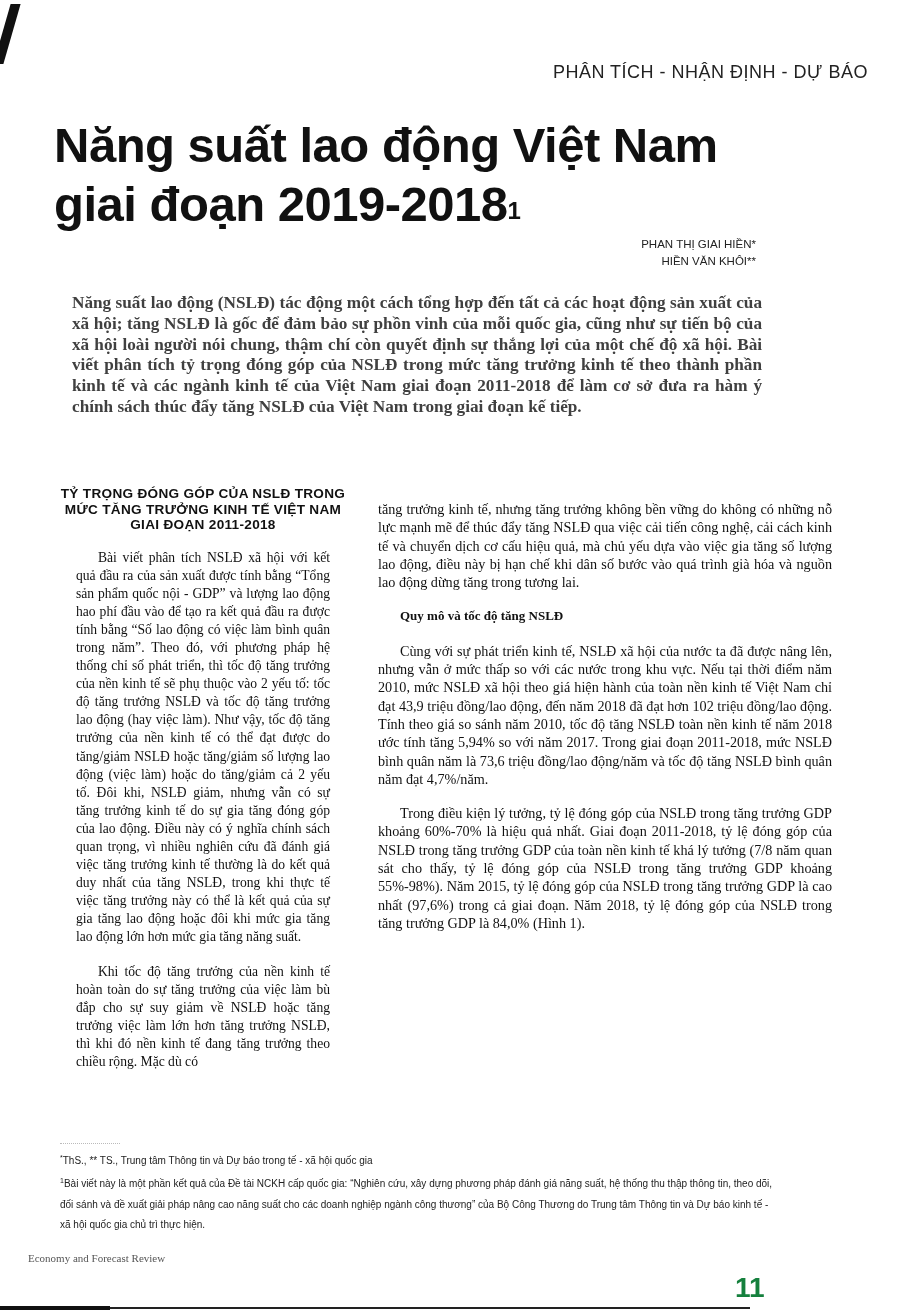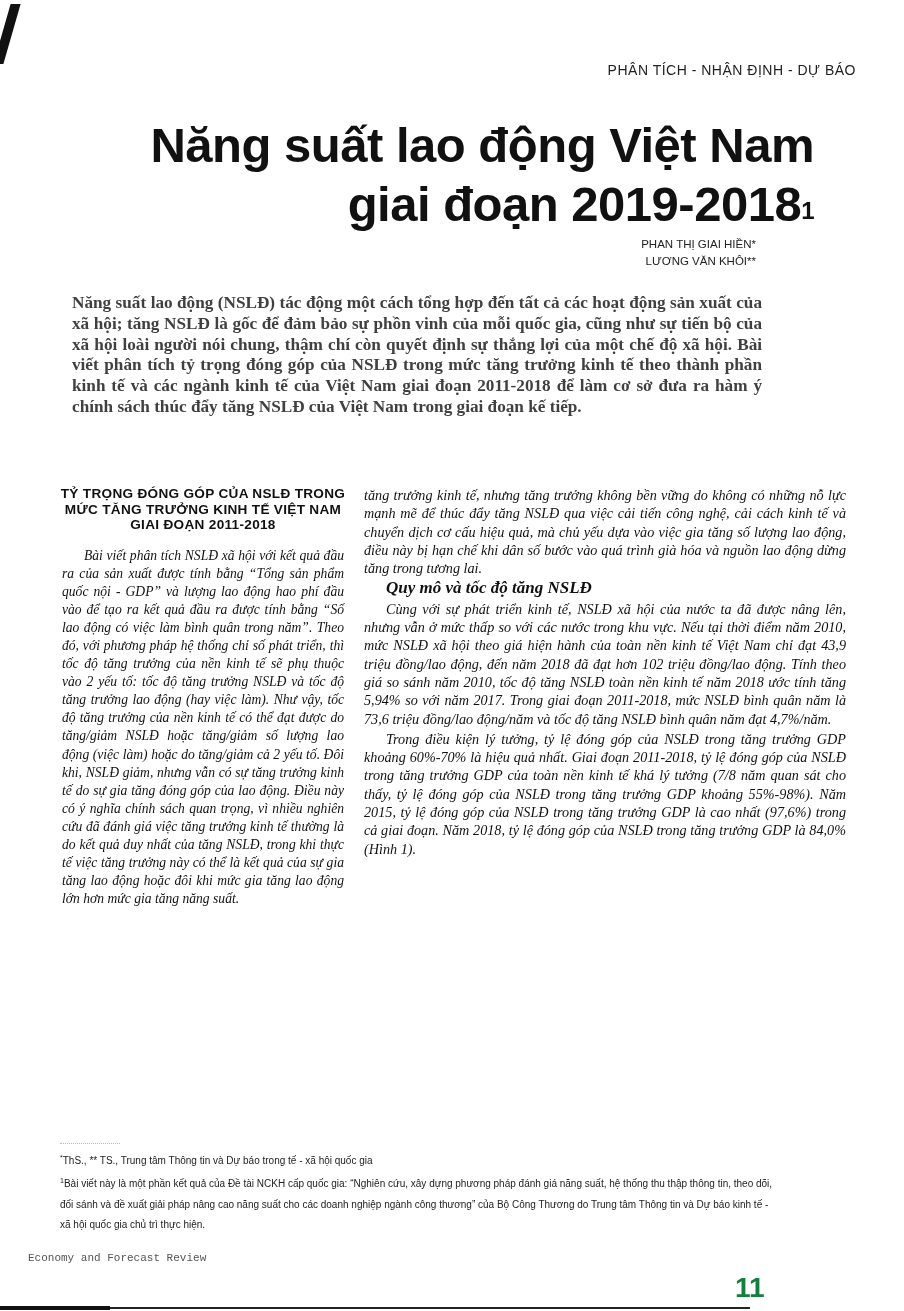--- a/index.html
+++ b/index.html
@@ -6,57 +6,57 @@
     body {
       width:904px; height:1311px; position:relative; overflow:hidden;
       background:#ffffff; color:#111;
       font-family:"Liberation Serif", serif;
     }
     .corner-mark {
       position:absolute; left:2px; top:4px; width:10px; height:60px;
       background:#111; transform:skewX(-16deg);
     }
     .section-label {
-      position:absolute; right:48px; top:62px;
-      font-family:"Liberation Sans", sans-serif; font-size:14px; letter-spacing:0.5px; color:#222;
+      position:absolute; right:36px; top:62px;
+      font-family:"Liberation Sans", sans-serif; font-size:18px; letter-spacing:0.5px; color:#222;
     }
     .title {
       position:absolute; left:54px; top:116px; width:760px;
       font-family:"Liberation Sans", sans-serif; font-weight:bold; font-size:49px; line-height:59px;
-      letter-spacing:-0.5px; color:#111;text-align:right;
+      letter-spacing:-0.5px; color:#111;
     }
     .title sup { font-size:24px; vertical-align:top; position:relative; top:6px; }
     .authors {
       position:absolute; right:148px; top:236px; text-align:right;
       font-family:"Liberation Sans", sans-serif; font-size:11.5px; line-height:17px; color:#222;
     }
     .abstract {
       position:absolute; left:72px; top:293px; width:690px;
       font-family:"Liberation Serif", serif; font-weight:bold; font-size:17.2px; line-height:20.8px;
       text-align:justify; color:#404040;
     }
     .col { position:absolute; top:486px; width:286px; font-size:13.6px; line-height:18.1px; text-align:justify; }
     .col-left { left:60px; }
     .col-right { left:362px; width:486px; font-size:14.2px; line-height:18.3px; top:484px; }
     .col-heading {
       font-family:"Liberation Sans", sans-serif; font-weight:bold; font-size:13.6px; line-height:15.5px;
       text-align:center; letter-spacing:0.3px; margin-bottom:14px;
     }
-    .col p { margin:2px; text-indent:22px;font-style:italic; }
+    .col p { margin:16px; text-indent:22px; }
     .col p.cont { text-indent:0; }
-    .subheading { font-weight:bold; font-size:17px; text-indent:22px; margin:0; }
+    .subheading { font-weight:bold; font-size:13px; text-indent:22px; margin:0; }
     .fn-rule { position:absolute; left:60px; top:1143px; width:60px; border-top:1px dotted #bbb; }
     .footnotes {
       position:absolute; left:60px; top:1148px; width:720px;
       font-family:"Liberation Sans", sans-serif; font-size:10px; line-height:20px; color:#222;
     }
     .footnotes sup { font-size:7px; }
     .journal {
       position:absolute; left:28px; top:1252px;
-      font-family:Liberation Mono, monospace; font-size:11px; color:#555;
+      font-family:Liberation Serif, serif; font-size:11px; color:#555;
     }
     .page-num {
       position:absolute; left:735px; top:1272px;
       font-family:"Liberation Sans", sans-serif; font-weight:bold; font-size:28px; color:#15803d;
     }
     .bottom-bar-thick { position:absolute; left:0; top:1306px; width:110px; height:4px; background:#111; }
     .bottom-bar-thin { position:absolute; left:110px; top:1307px; width:640px; height:2px; background:#222; }
   </style>
 </head>
 <body>
@@ -65,28 +65,29 @@
 
 <div class="section-label">PHÂN TÍCH - NHẬN ĐỊNH - DỰ BÁO</div>
 
 <h1 class="title" style="margin:0;">
   <span>Năng suất lao động Việt Nam</span><br>
   <span>giai đoạn 2019-2018</span><sup>1</sup>
 </h1>
 
 <div class="authors">
   <div>PHAN THỊ GIAI HIỀN*</div>
-  <div>LƯƠNG VĂN KHÔI**</div>
+  <div>HIỀN VĂN KHÔI**</div>
 </div>
 
 <div class="abstract">Năng suất lao động (NSLĐ) tác động một cách tổng hợp đến tất cả các hoạt động sản xuất của xã hội; tăng NSLĐ là gốc để đảm bảo sự phồn vinh của mỗi quốc gia, cũng như sự tiến bộ của xã hội loài người nói chung, thậm chí còn quyết định sự thắng lợi của một chế độ xã hội. Bài viết phân tích tỷ trọng đóng góp của NSLĐ trong mức tăng trưởng kinh tế theo thành phần kinh tế và các ngành kinh tế của Việt Nam giai đoạn 2011-2018 để làm cơ sở đưa ra hàm ý chính sách thúc đẩy tăng NSLĐ của Việt Nam trong giai đoạn kế tiếp.</div>
 
 <div class="col col-left">
   <div class="col-heading">TỶ TRỌNG ĐÓNG GÓP CỦA NSLĐ TRONG MỨC TĂNG TRƯỞNG KINH TẾ VIỆT NAM GIAI ĐOẠN 2011-2018</div>
   <p>Bài viết phân tích NSLĐ xã hội với kết quả đầu ra của sản xuất được tính bằng “Tổng sản phẩm quốc nội - GDP” và lượng lao động hao phí đầu vào để tạo ra kết quả đầu ra được tính bằng “Số lao động có việc làm bình quân trong năm”. Theo đó, với phương pháp hệ thống chỉ số phát triển, thì tốc độ tăng trưởng của nền kinh tế sẽ phụ thuộc vào 2 yếu tố: tốc độ tăng trưởng NSLĐ và tốc độ tăng trưởng lao động (hay việc làm). Như vậy, tốc độ tăng trưởng của nền kinh tế có thể đạt được do tăng/giảm NSLĐ hoặc tăng/giảm số lượng lao động (việc làm) hoặc do tăng/giảm cả 2 yếu tố. Đôi khi, NSLĐ giảm, nhưng vẫn có sự tăng trưởng kinh tế do sự gia tăng đóng góp của lao động. Điều này có ý nghĩa chính sách quan trọng, vì nhiều nghiên cứu đã đánh giá việc tăng trưởng kinh tế thường là do kết quả duy nhất của tăng NSLĐ, trong khi thực tế việc tăng trưởng này có thể là kết quả của sự gia tăng lao động hoặc đôi khi mức gia tăng lao động lớn hơn mức gia tăng năng suất.</p>
+  <p>Khi tốc độ tăng trưởng của nền kinh tế hoàn toàn do sự tăng trưởng của việc làm bù đắp cho sự suy giảm về NSLĐ hoặc tăng trưởng việc làm lớn hơn tăng trưởng NSLĐ, thì khi đó nền kinh tế đang tăng trưởng theo chiều rộng. Mặc dù có</p>
 </div>
 
 <div class="col col-right">
   <p class="cont">tăng trưởng kinh tế, nhưng tăng trưởng không bền vững do không có những nỗ lực mạnh mẽ để thúc đẩy tăng NSLĐ qua việc cải tiến công nghệ, cải cách kinh tế và chuyển dịch cơ cấu hiệu quả, mà chủ yếu dựa vào việc gia tăng số lượng lao động, điều này bị hạn chế khi dân số bước vào quá trình già hóa và nguồn lao động dừng tăng trong tương lai.</p>
   <p class="subheading">Quy mô và tốc độ tăng NSLĐ</p>
   <p>Cùng với sự phát triển kinh tế, NSLĐ xã hội của nước ta đã được nâng lên, nhưng vẫn ở mức thấp so với các nước trong khu vực. Nếu tại thời điểm năm 2010, mức NSLĐ xã hội theo giá hiện hành của toàn nền kinh tế Việt Nam chỉ đạt 43,9 triệu đồng/lao động, đến năm 2018 đã đạt hơn 102 triệu đồng/lao động. Tính theo giá so sánh năm 2010, tốc độ tăng NSLĐ toàn nền kinh tế năm 2018 ước tính tăng 5,94% so với năm 2017. Trong giai đoạn 2011-2018, mức NSLĐ bình quân năm là 73,6 triệu đồng/lao động/năm và tốc độ tăng NSLĐ bình quân năm đạt 4,7%/năm.</p>
   <p>Trong điều kiện lý tưởng, tỷ lệ đóng góp của NSLĐ trong tăng trưởng GDP khoảng 60%-70% là hiệu quả nhất. Giai đoạn 2011-2018, tỷ lệ đóng góp của NSLĐ trong tăng trưởng GDP của toàn nền kinh tế khá lý tưởng (7/8 năm quan sát cho thấy, tỷ lệ đóng góp của NSLĐ trong tăng trưởng GDP khoảng 55%-98%). Năm 2015, tỷ lệ đóng góp của NSLĐ trong tăng trưởng GDP là cao nhất (97,6%) trong cả giai đoạn. Năm 2018, tỷ lệ đóng góp của NSLĐ trong tăng trưởng GDP là 84,0% (Hình 1).</p>
 </div>
 
 <div class="fn-rule"></div>

